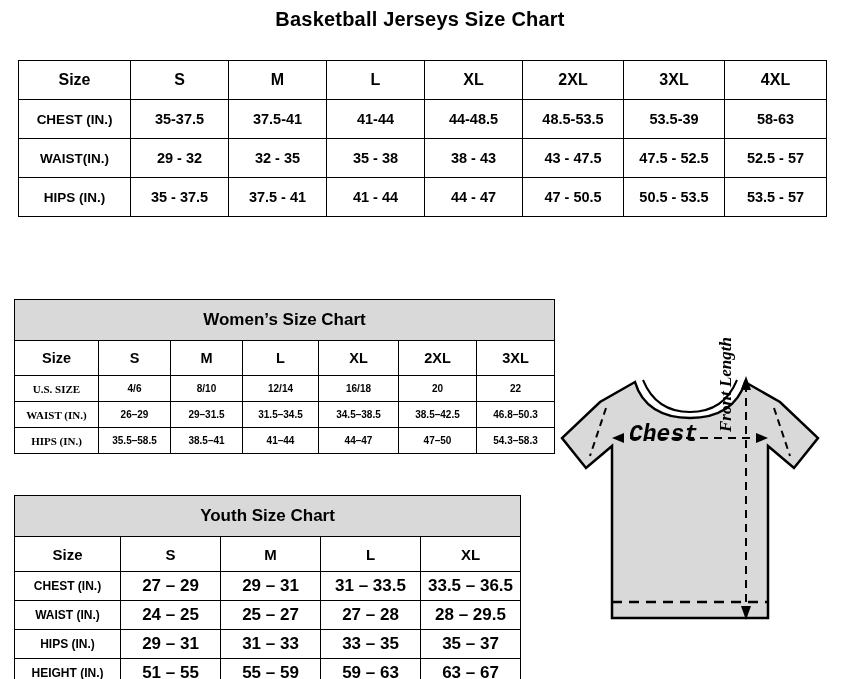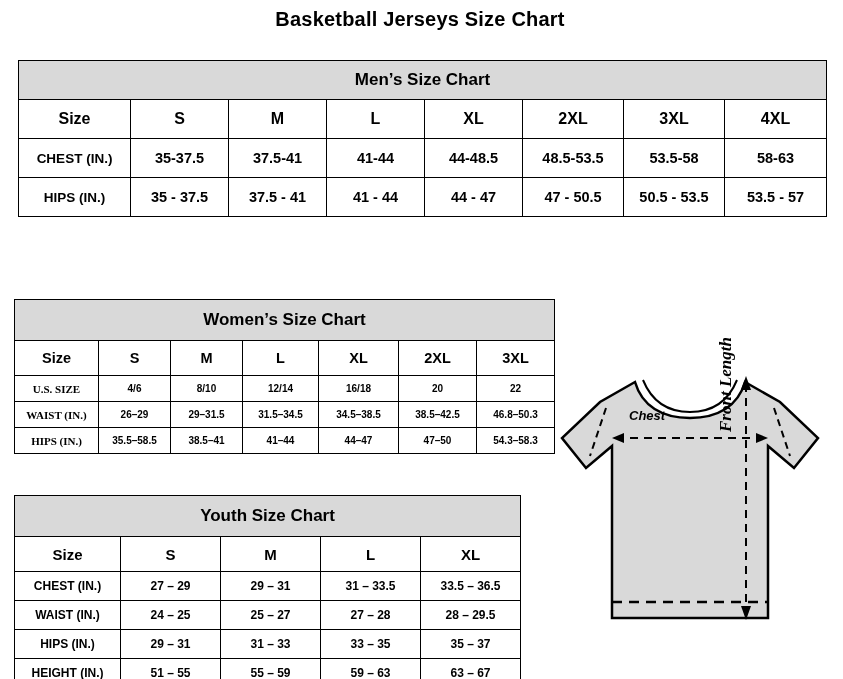--- a/index.html
+++ b/index.html
@@ -71,40 +71,40 @@
 
   
   #youth-table {
     position: absolute;
     left: 14px;
     top: 495px;
     width: 506px;
   }
   #youth-table .caption-cell { height: 38px; font-size: 17px; margin-left: 36px; }
   #youth-table .hdr-cell { height: 32px; font-size: 15px; }
-  #youth-table td { height: 26px; font-size: 12px; font-weight: bold; }
+  #youth-table td { height: 26px; font-size: 17px; font-weight: bold; }
   #youth-table .rowlabel { font-size: 12px; }
 
   
   #shirt-diagram {
     position: absolute;
     left: 540px;
     top: 350px;
     width: 300px;
     height: 320px;
   }
   #shirt-diagram svg { display: block; }
   .chest-label {
     position: absolute;
     left: 629px;
-    top: 408px;
-    font-family: Liberation Sans, sans-serif;
+    top: 422px;
+    font-family: Liberation Mono, monospace;
     font-weight: bold;
     font-style: italic;
-    font-size: 13px;
+    font-size: 23px;
   }
   .frontlen-label {
     position: absolute;
     left: 716px;
     top: 432px;
     font-family: "Liberation Serif", serif;
     font-weight: bold;
     font-style: italic;
     font-size: 17px;
     transform: rotate(-90deg);
@@ -123,41 +123,48 @@
       <col style="width:98px">
       <col style="width:98px">
       <col style="width:98px">
     <col style="width:98px">
       <col style="width:101px">
       <col style="width:101px">
       <col style="width:102px">
   </colgroup>
   <tbody>
     <tr>
-      <td class="caption-cell" colspan="8">Men’s Size Chart</td>
-    </tr>
-    <tr>
       <td class="hdr-cell">Size</td>
       <td class="hdr-cell">S</td>
       <td class="hdr-cell">M</td>
       <td class="hdr-cell">L</td>
       <td class="hdr-cell">XL</td>
       <td class="hdr-cell">2XL</td>
       <td class="hdr-cell">3XL</td>
       <td class="hdr-cell">4XL</td>
     </tr>
     <tr>
       <td class="rowlabel">CHEST (IN.)</td>
       <td>35-37.5</td>
       <td>37.5-41</td>
       <td>41-44</td>
       <td>44-48.5</td>
       <td>48.5-53.5</td>
-      <td>53.5-58</td>
+      <td>53.5-39</td>
       <td>58-63</td>
+    </tr>
+    <tr>
+      <td class="rowlabel">WAIST(IN.)</td>
+      <td>29 - 32</td>
+      <td>32 - 35</td>
+      <td>35 - 38</td>
+      <td>38 - 43</td>
+      <td>43 - 47.5</td>
+      <td>47.5 - 52.5</td>
+      <td>52.5 - 57</td>
     </tr>
     <tr>
       <td class="rowlabel">HIPS (IN.)</td>
       <td>35 - 37.5</td>
       <td>37.5 - 41</td>
       <td>41 - 44</td>
       <td>44 - 47</td>
       <td>47 - 50.5</td>
       <td>50.5 - 53.5</td>
       <td>53.5 - 57</td>

